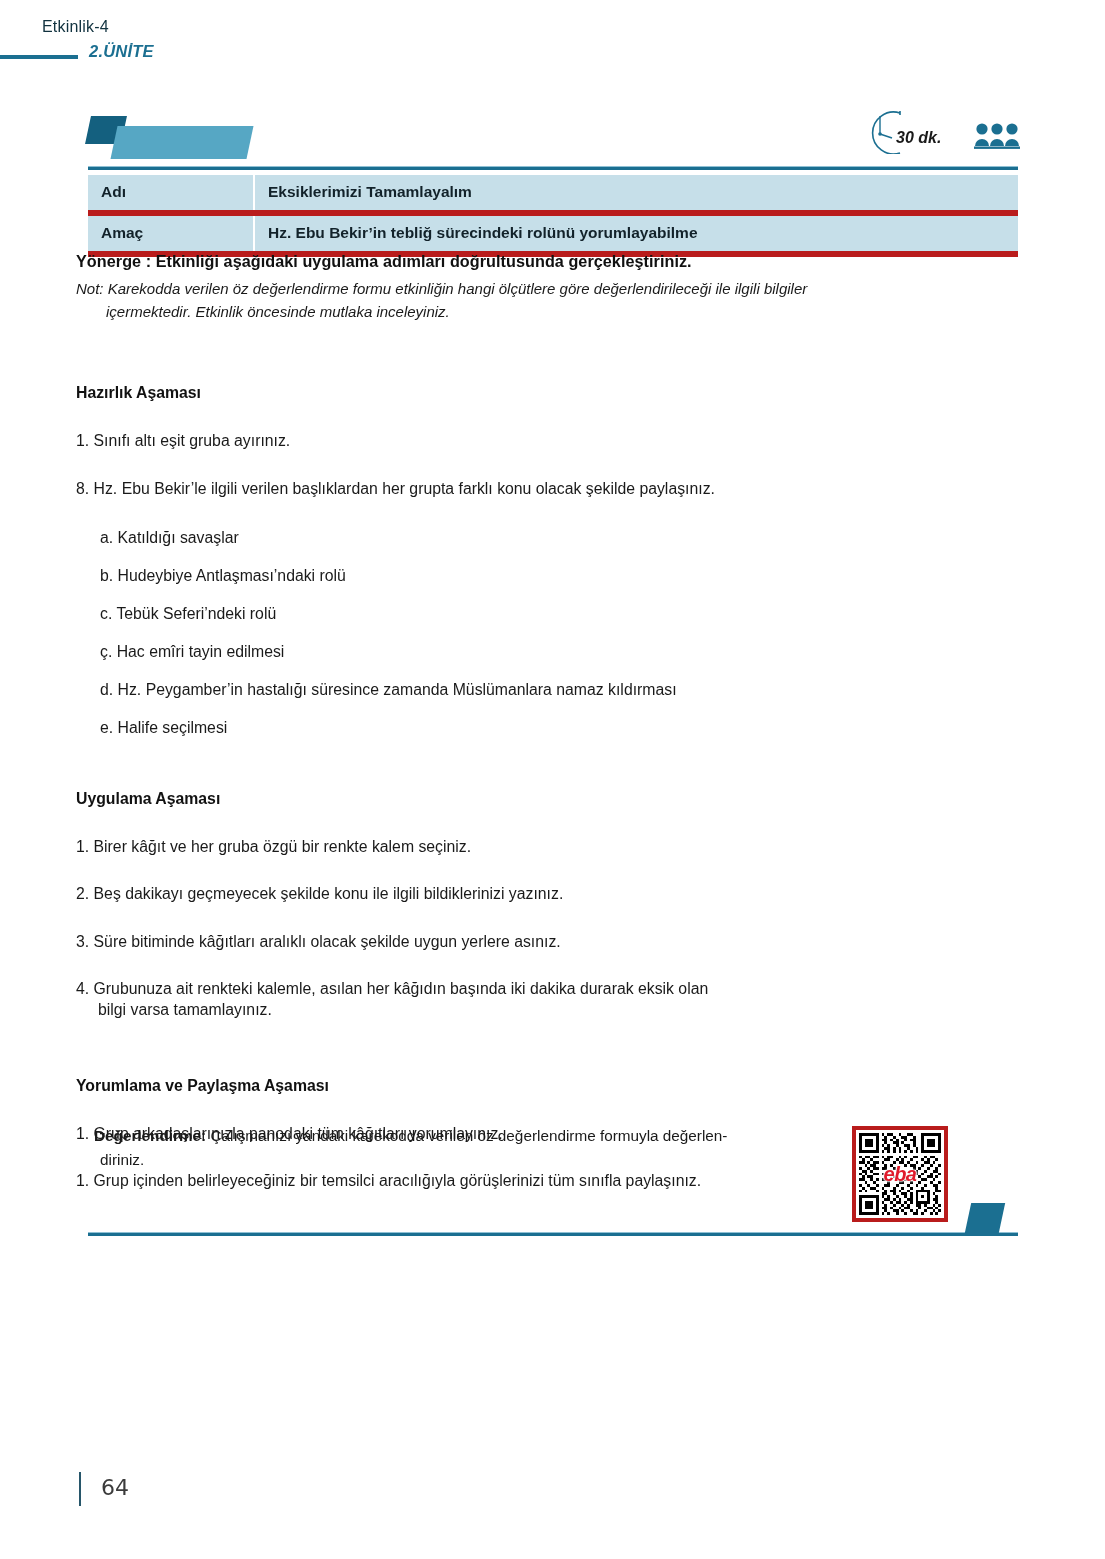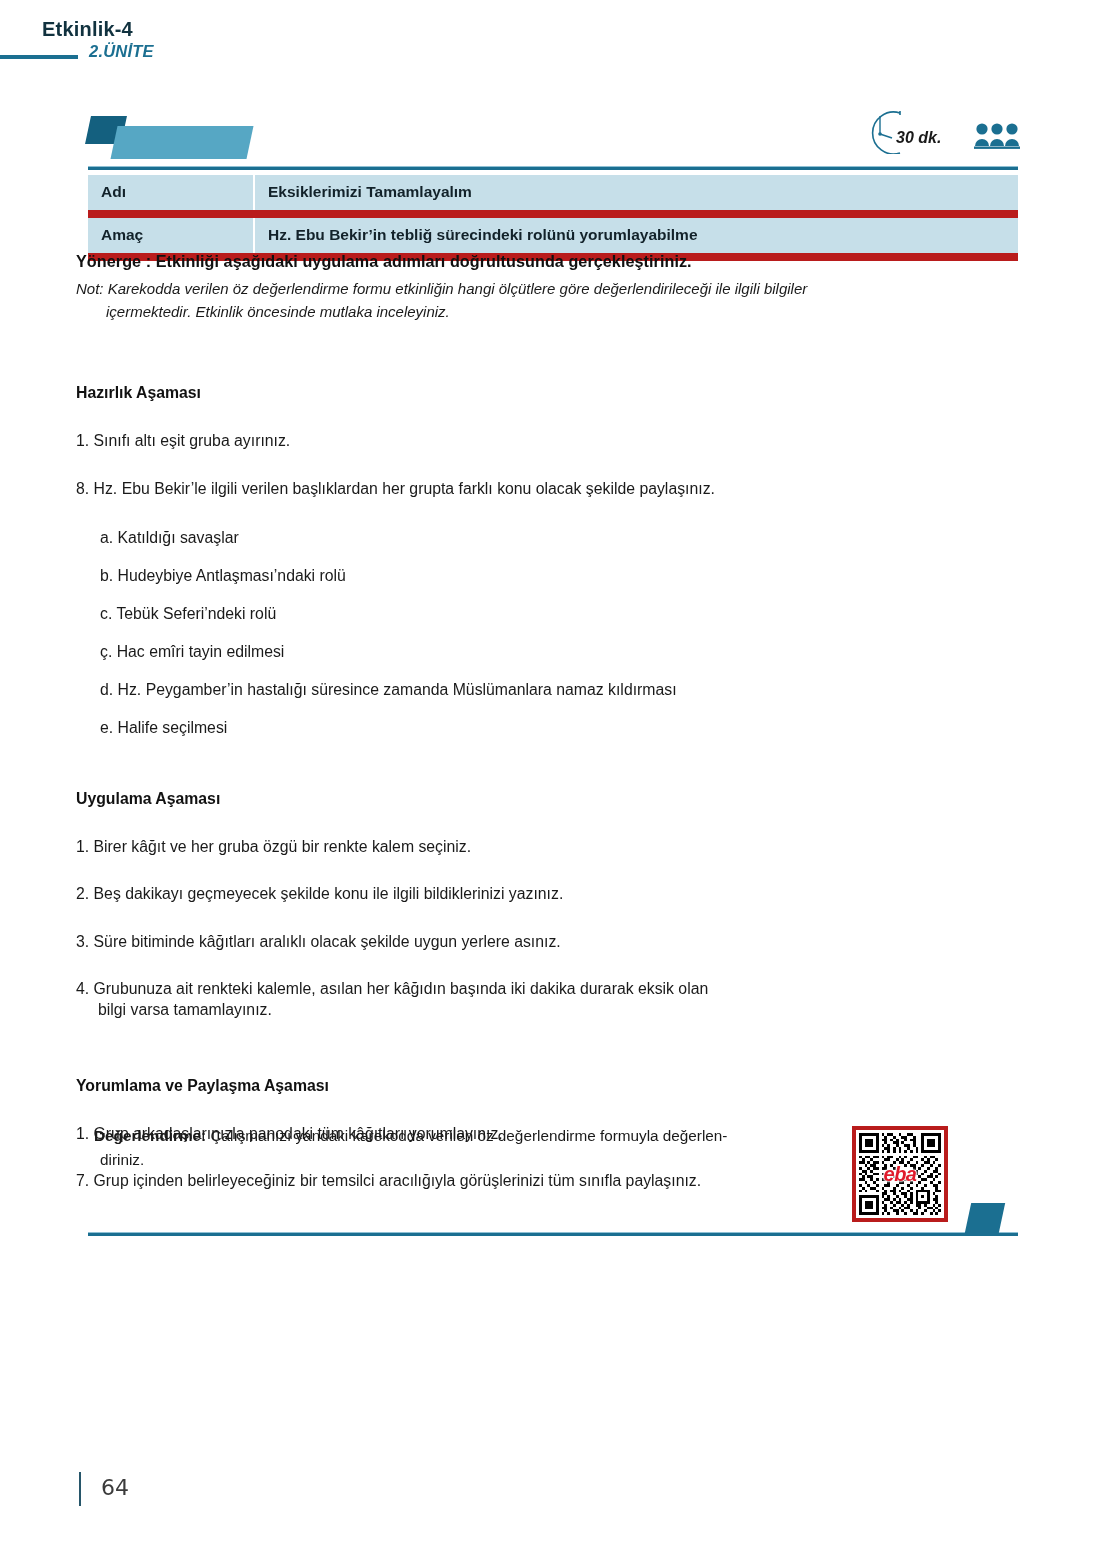--- a/index.html
+++ b/index.html
@@ -59,22 +59,22 @@
     width: 136px;
     height: 33px;
     background: #56a7c4;
     transform: skewX(-12deg);
   }
   .tab-main-label {
     position: absolute;
     left: 42px;
     top: 18px;
     width: 130px;
-    font-size: 20px;
-    font-weight: bold;
+    font-size: 16px;
+    font-weight: normal;
     color: #11323f;
     letter-spacing: 0.2px;
   }
 
   
   .meta-icons {
     position: absolute;
     right: 85px;
     top: 106px;
     height: 48px;
@@ -129,21 +129,21 @@
     width: 930px;
     border-collapse: collapse;
     table-layout: fixed;
   }
   .info-table td {
     background: #c6dfe9;
     font-size: 15.5px;
     font-weight: bold;
     color: #12222a;
     padding: 8px 0 9px 13px;
-    border-bottom: 8px solid #b91c1c;
+    border-bottom: 6px solid #b91c1c;
   }
   .info-table td.key { width: 152px; border-right: 2px solid #ffffff; }
 
   
   .content { position: absolute; left: 76px; top: 252px; width: 930px; }
 
   .yonerge {
     font-size: 16.2px;
     font-weight: bold;
     color: #111;
@@ -310,21 +310,21 @@
   <p class="step" style="margin-top:28px;">1. Birer kâğıt ve her gruba özgü bir renkte kalem seçiniz.</p>
   <p class="step" style="margin-top:26px;">2. Beş dakikayı geçmeyecek şekilde konu ile ilgili bildiklerinizi yazınız.</p>
   <p class="step" style="margin-top:26px;">3. Süre bitiminde kâğıtları aralıklı olacak şekilde uygun yerlere asınız.</p>
   <p class="step" style="margin-top:26px;">
     <span>4. Grubunuza ait renkteki kalemle, asılan her kâğıdın başında iki dakika durarak eksik olan</span>
     <span class="cont">bilgi varsa tamamlayınız.</span>
   </p>
 
   <p class="section-title" style="margin-top:56px;">Yorumlama ve Paylaşma Aşaması</p>
   <p class="step" style="margin-top:28px;">1. Grup arkadaşlarınızla panodaki tüm kâğıtları yorumlayınız.</p>
-  <p class="step" style="margin-top:26px;">7. Grup içinden belirleyeceğiniz bir temsilci aracılığıyla görüşlerinizi tüm sınıfla paylaşınız.</p>
+  <p class="step" style="margin-top:26px;">1. Grup içinden belirleyeceğiniz bir temsilci aracılığıyla görüşlerinizi tüm sınıfla paylaşınız.</p>
 </div>
 
 <div class="eval">
   <span><b>Değerlendirme:</b><span> Çalışmanızı yandaki karekodda verilen öz değerlendirme formuyla değerlen-</span></span>
   <span class="cont2">diriniz.</span>
 </div>
 
 <div class="qr">
   <div class="qr-inner">
     <svg viewBox="0 0 29 29" shape-rendering="crispEdges">

